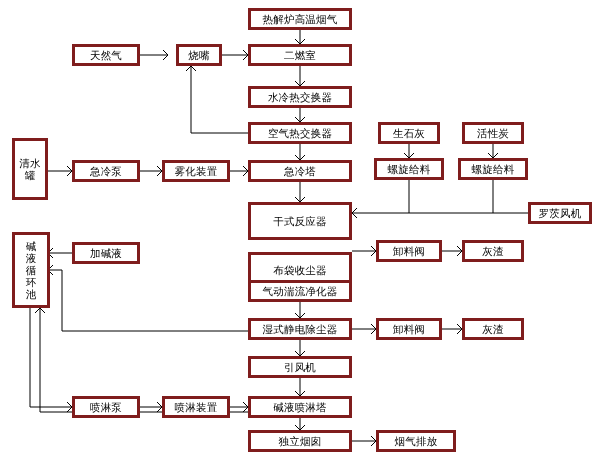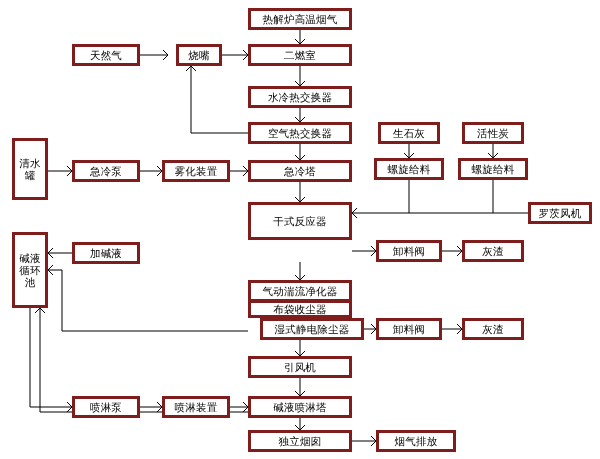--- a/index.html
+++ b/index.html
@@ -142,27 +142,27 @@
   <div class="node tall" style="left: 12px; top: 138px; width: 36px; height: 62px; writing-mode: horizontal-tb; padding: 2px;">清水罐</div>
   <div class="node" style="left:72px;top:160px;width:68px;height:22px;">急冷泵</div>
   <div class="node" style="left:162px;top:160px;width:68px;height:22px;">雾化装置</div>
   <div class="node" style="left:248px;top:160px;width:104px;height:22px;">急冷塔</div>
   <div class="node" style="left:378px;top:122px;width:62px;height:22px;">生石灰</div>
   <div class="node" style="left:462px;top:122px;width:62px;height:22px;">活性炭</div>
   <div class="node" style="left:374px;top:158px;width:70px;height:22px;">螺旋给料</div>
   <div class="node" style="left:458px;top:158px;width:70px;height:22px;">螺旋给料</div>
   <div class="node" style="left:528px;top:202px;width:64px;height:22px;">罗茨风机</div>
   <div class="node" style="left:248px;top:202px;width:104px;height:38px;">干式反应器</div>
-  <div class="node tall" style="left: 12px; top: 232px; width: 36px; height: 76px; writing-mode: horizontal-tb; padding: 4px;">碱液循环池</div>
+  <div class="node tall" style="left: 12px; top: 232px; width: 36px; height: 76px; writing-mode: horizontal-tb; padding: 16px;">碱液循环池</div>
   <div class="node" style="left:72px;top:242px;width:68px;height:22px;">加碱液</div>
-  <div class="node" style="left:248px;top:252px;width:104px;height:18px;margin-top:48px;">布袋收尘器</div>
+  <div class="node" style="left:248px;top:252px;width:104px;height:36px;">布袋收尘器</div>
   <div class="node" style="left:376px;top:240px;width:66px;height:22px;">卸料阀</div>
   <div class="node" style="left:462px;top:240px;width:62px;height:22px;">灰渣</div>
   <div class="node" style="left:248px;top:280px;width:104px;height:22px;">气动湍流净化器</div>
-  <div class="node" style="left:260px;top:318px;width:104px;height:22px;">湿式静电除尘器</div>
+  <div class="node" style="left:248px;top:318px;width:104px;height:22px;">湿式静电除尘器</div>
   <div class="node" style="left:376px;top:318px;width:66px;height:22px;">卸料阀</div>
   <div class="node" style="left:462px;top:318px;width:62px;height:22px;">灰渣</div>
   <div class="node" style="left:248px;top:356px;width:104px;height:22px;">引风机</div>
   <div class="node" style="left:72px;top:396px;width:68px;height:22px;">喷淋泵</div>
   <div class="node" style="left:162px;top:396px;width:68px;height:22px;">喷淋装置</div>
   <div class="node" style="left:248px;top:396px;width:104px;height:22px;">碱液喷淋塔</div>
   <div class="node" style="left:248px;top:430px;width:104px;height:22px;">独立烟囱</div>
   <div class="node" style="left:376px;top:430px;width:80px;height:22px;">烟气排放</div>
 
 </div>

